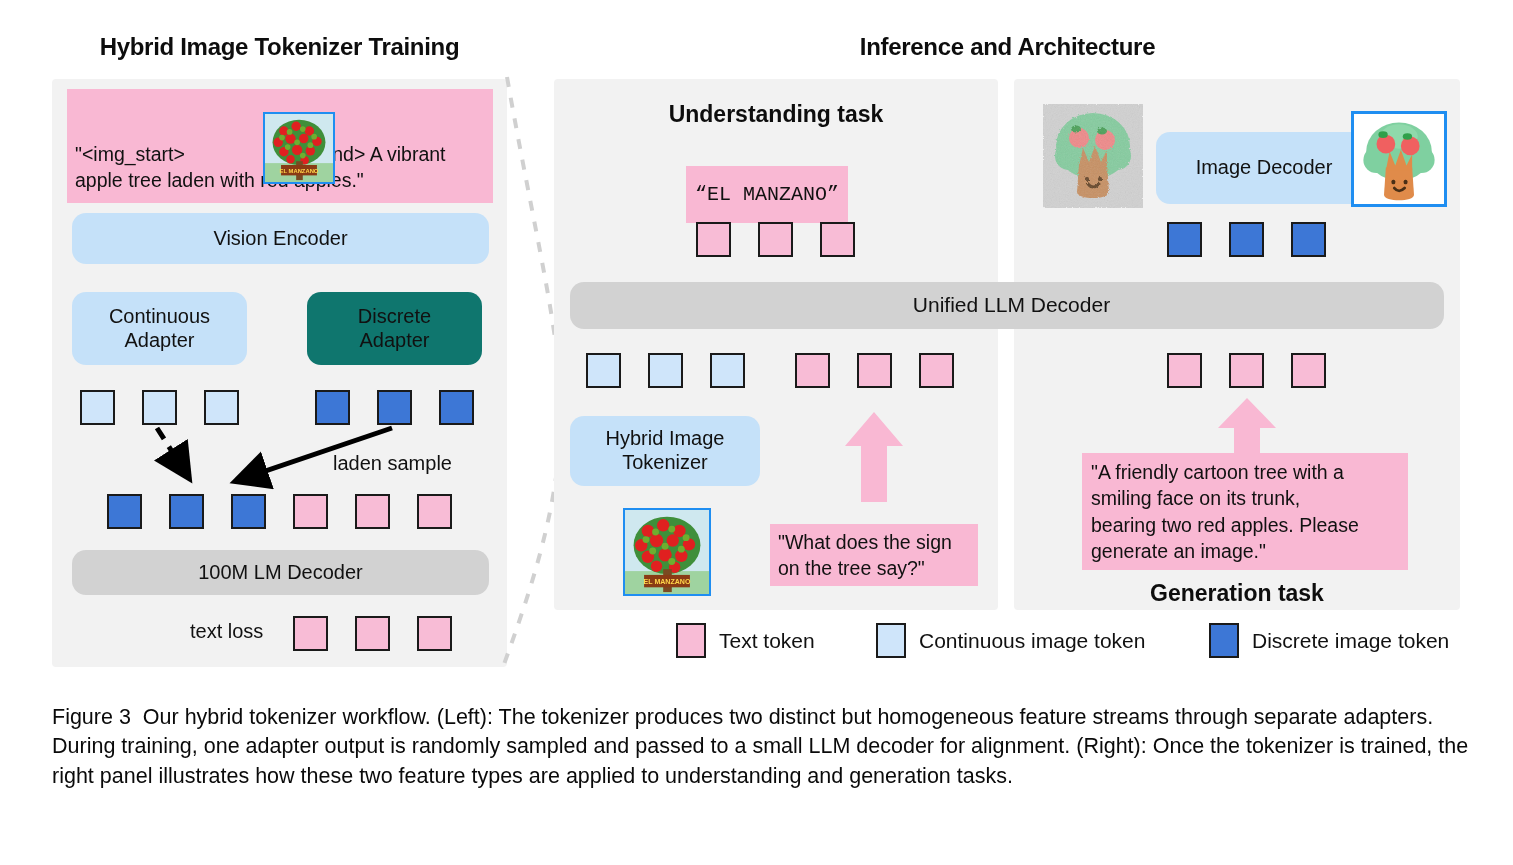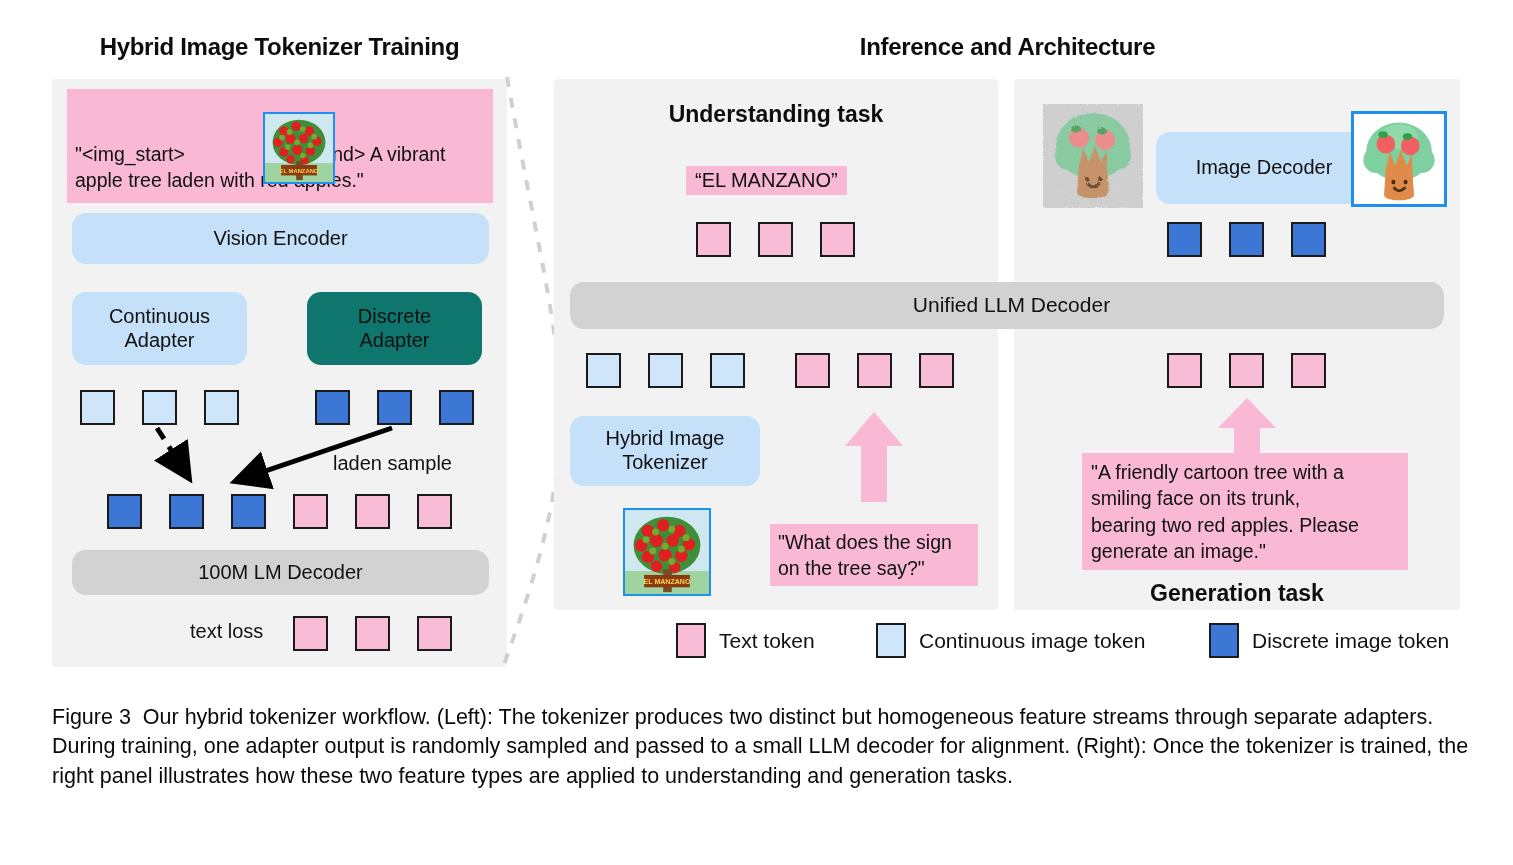--- a/index.html
+++ b/index.html
@@ -174,21 +174,21 @@
 
 <div class="fig panel-title" style="left:780px; top:33px; width:455px;">Inference and Architecture</div>
 
 <div class="fig panel-bg" style="left:554px; top:79px; width:444px; height:531px;"></div>
 
 <div class="fig panel-bg" style="left:1014px; top:79px; width:446px; height:531px;"></div>
 
 <div class="fig sub-title" style="left:554px; top:101px; width:444px;">Understanding task</div>
 
 <div class="fig" style="left:686px; top:166px; background:#f9b8d3; font-size:20px;
-            padding:3px 9px; color:#111; white-space:nowrap;">“EL MANZANO”</div>
+            padding:17px 9px; color:#111; white-space:nowrap;font-family:Liberation Mono, monospace;">“EL MANZANO”</div>
 
 <div class="fig tok pink" style="left:696px; top:222px; width:35px; height:35px;"></div>
 <div class="fig tok pink" style="left:758px; top:222px; width:35px; height:35px;"></div>
 <div class="fig tok pink" style="left:820px; top:222px; width:35px; height:35px;"></div>
 
 <div class="fig rbox grey" style="left:570px; top:282px; width:874px; height:47px; font-size:21px;padding-left:9px;">Unified LLM Decoder</div>
 
 <div class="fig tok lblue" style="left:586px; top:353px; width:35px; height:35px;"></div>
 <div class="fig tok lblue" style="left:648px; top:353px; width:35px; height:35px;"></div>
 <div class="fig tok lblue" style="left:710px; top:353px; width:35px; height:35px;"></div>

